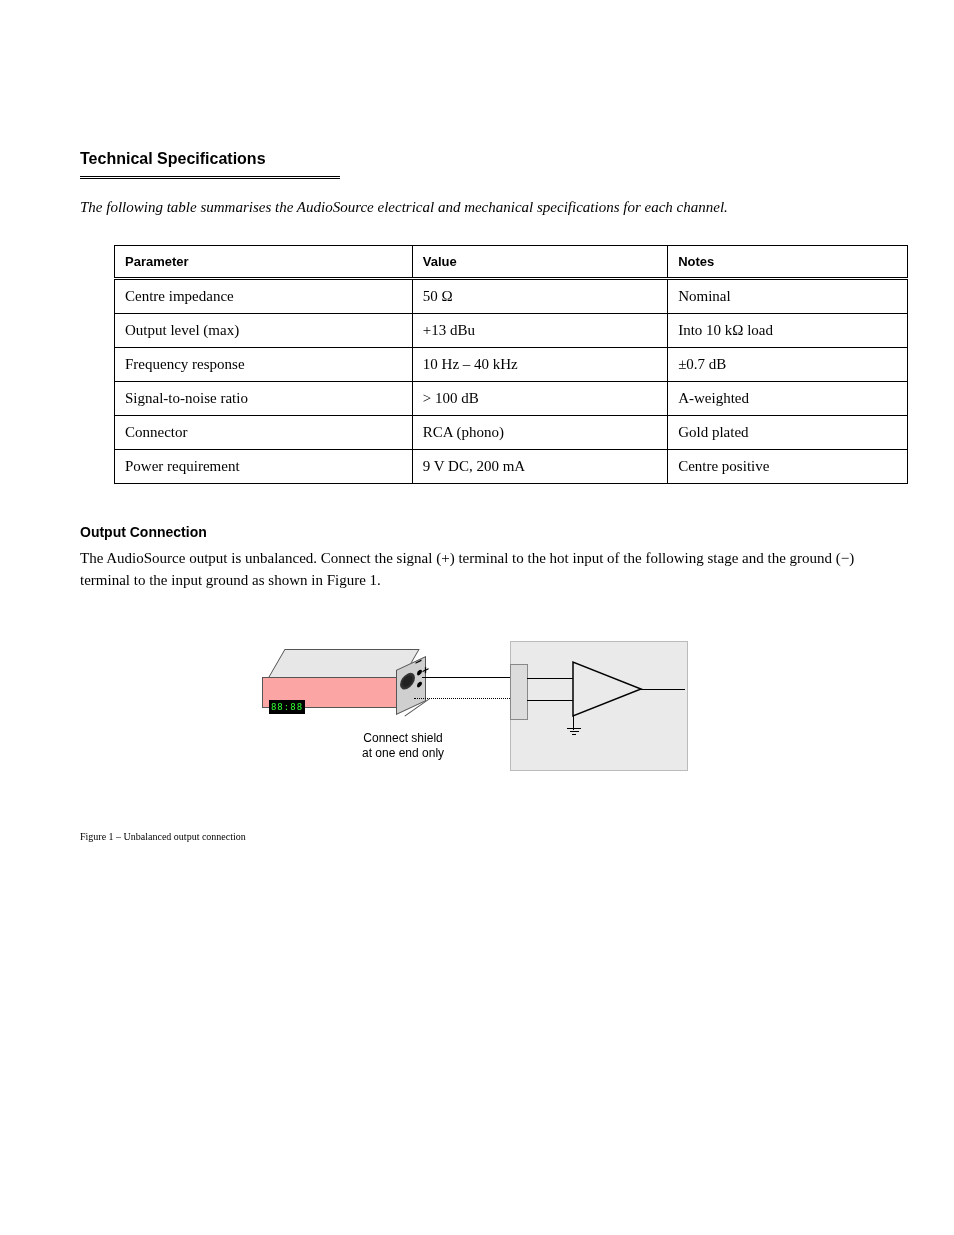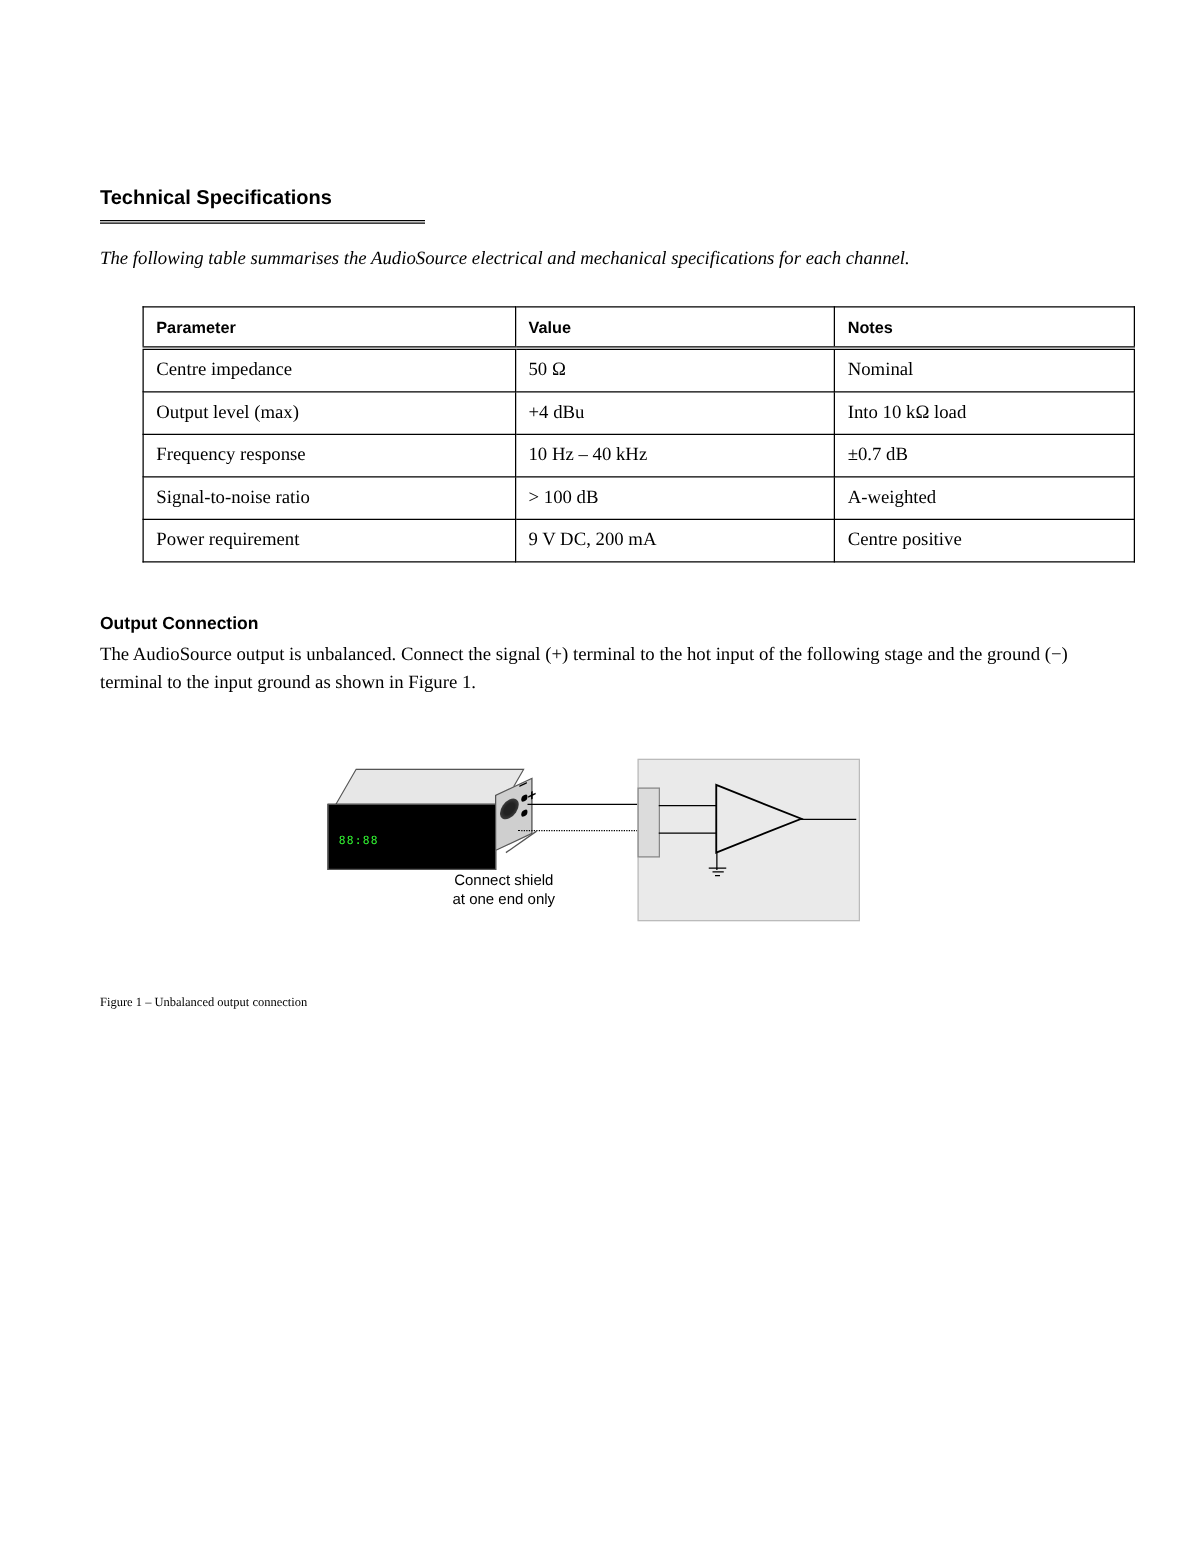--- a/index.html
+++ b/index.html
@@ -89,22 +89,22 @@
     height: 30px;
     background: #e7e7e7;
     border: 1px solid #555;
     transform: skew(-30deg);
     position: absolute;
     left: 14px;
     top: -14px;
   }
   .device .front {
     width: 135px;
-    height: 53px;
-    background: #000000;
+    height: 31px;
+    background: #fca5a5;
     border: 1px solid #555;
     position: absolute;
     left: 0;
     top: 14px;
   }
   .device .front .panel {
     position: absolute;
     left: 6px; top: 22px;
     width: 36px; height: 14px;
     background: #000;
@@ -251,32 +251,37 @@
       </tr>
     </thead>
     <tbody>
       <tr class="hdr-sep">
         <td>Centre impedance</td>
         <td>50 Ω</td>
         <td>Nominal</td>
       </tr>
       <tr>
         <td>Output level (max)</td>
-        <td>+4 dBu</td>
+        <td>+13 dBu</td>
         <td>Into 10 kΩ load</td>
       </tr>
       <tr>
         <td>Frequency response</td>
         <td>10 Hz – 40 kHz</td>
         <td>±0.7 dB</td>
       </tr>
       <tr>
         <td>Signal-to-noise ratio</td>
         <td>&gt; 100 dB</td>
         <td>A-weighted</td>
+      </tr>
+      <tr>
+        <td>Connector</td>
+        <td>RCA (phono)</td>
+        <td>Gold plated</td>
       </tr>
       <tr>
         <td>Power requirement</td>
         <td>9 V DC, 200 mA</td>
         <td>Centre positive</td>
       </tr>
     </tbody>
   </table>
 
   <div class="subhead">Output Connection</div>

